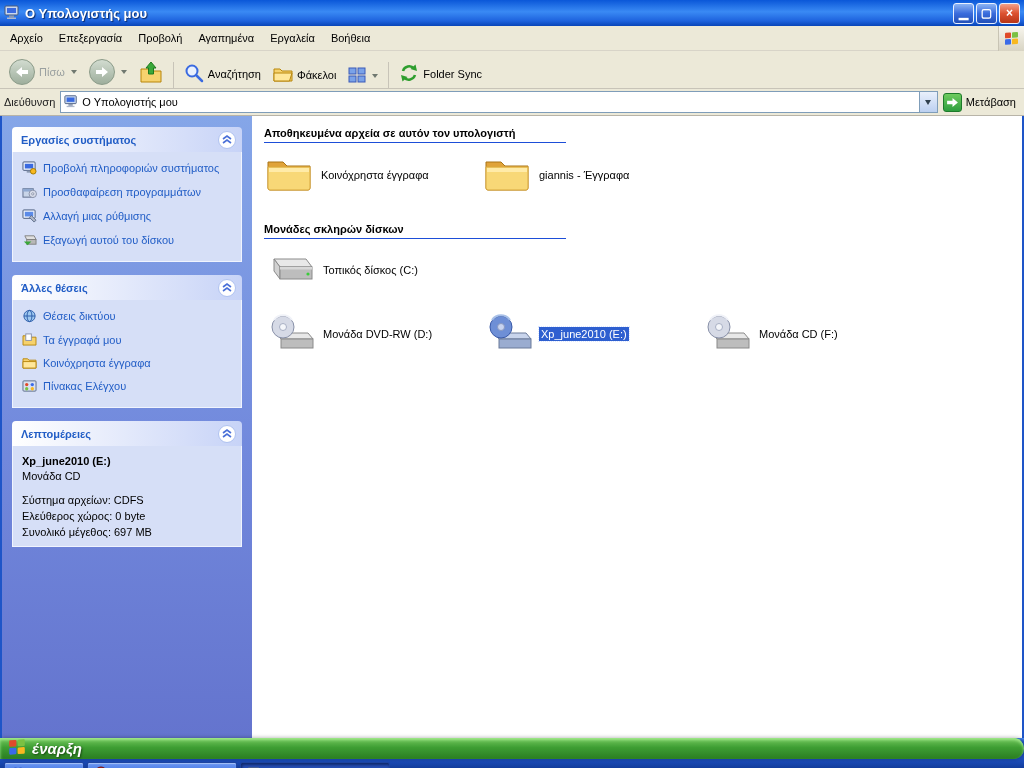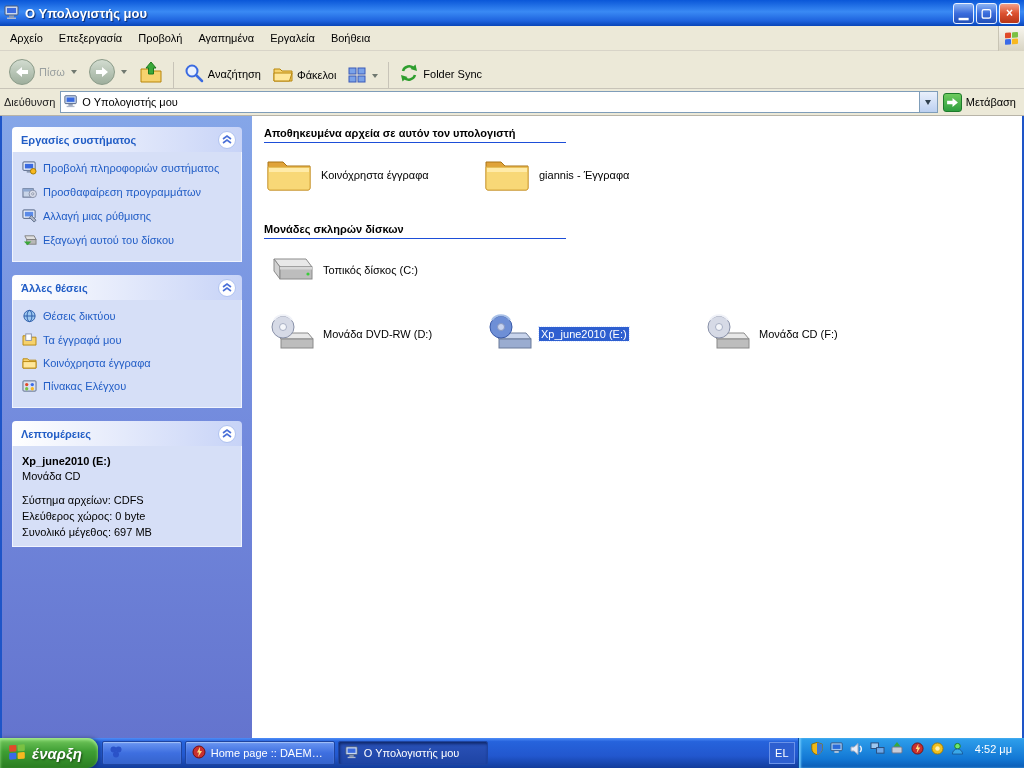--- a/index.html
+++ b/index.html
@@ -74,21 +74,21 @@
   .main { flex:1; padding:8px 0 0 12px; overflow:hidden; background:#fff; }
   .section-header { width:302px; font-weight:bold; color:#000; padding:3px 0 3px 0;
     border-bottom:1px solid #1d4ed8; }
   .items-row { display:flex; flex-wrap:wrap; margin:13px 0 20px 2px; }
   .tile { width:218px; display:flex; align-items:center; gap:7px; margin-bottom:6px; cursor:default; }
   .tile-label { color:#000; padding:1px 2px; }
   .tile-label.selected { background:#2E5FD0; color:#fff; outline:1px dotted #DCE6FF; }
 
   
   .taskbar { height:30px; display:flex; align-items:stretch;
-    background:linear-gradient(180deg,#4E8DF8 0%,#2663DC 12%,#2257CE 60%,#123C9B 100%); }
+    background:linear-gradient(180deg,#4E8DF8 0%,#2663DC 12%,#2257CE 60%,#123C9B 100%);flex-direction:column; }
   .start-btn { height:30px; display:flex; align-items:center; gap:6px; padding:0 16px 0 8px;
     background:linear-gradient(180deg,#74C85E 0%,#3E9E33 45%,#2A7D21 100%);
     border-radius:0 11px 11px 0; box-shadow:inset 0 2px 3px #9FE88A, 2px 0 4px rgba(0,0,0,.35);
     color:#fff; font-size:15px; font-weight:bold; font-style:italic; text-shadow:1px 1px 2px #1A4A12; border:0; }
   .task-area { display:flex; gap:3px; padding:3px 4px; flex:1; min-width:0; }
   .task-btn { height:24px; width:150px; display:flex; align-items:center; gap:5px; padding:0 6px;
     background:linear-gradient(180deg,#6B97F2 0%,#3E6FE0 50%,#3563CC 100%);
     border:1px solid #1E44A0; border-radius:2px; color:#fff; font-size:11px;
     box-shadow:inset 0 1px 1px #A5C1F8; white-space:nowrap; overflow:hidden; }
   .task-btn.small { width:80px; }

